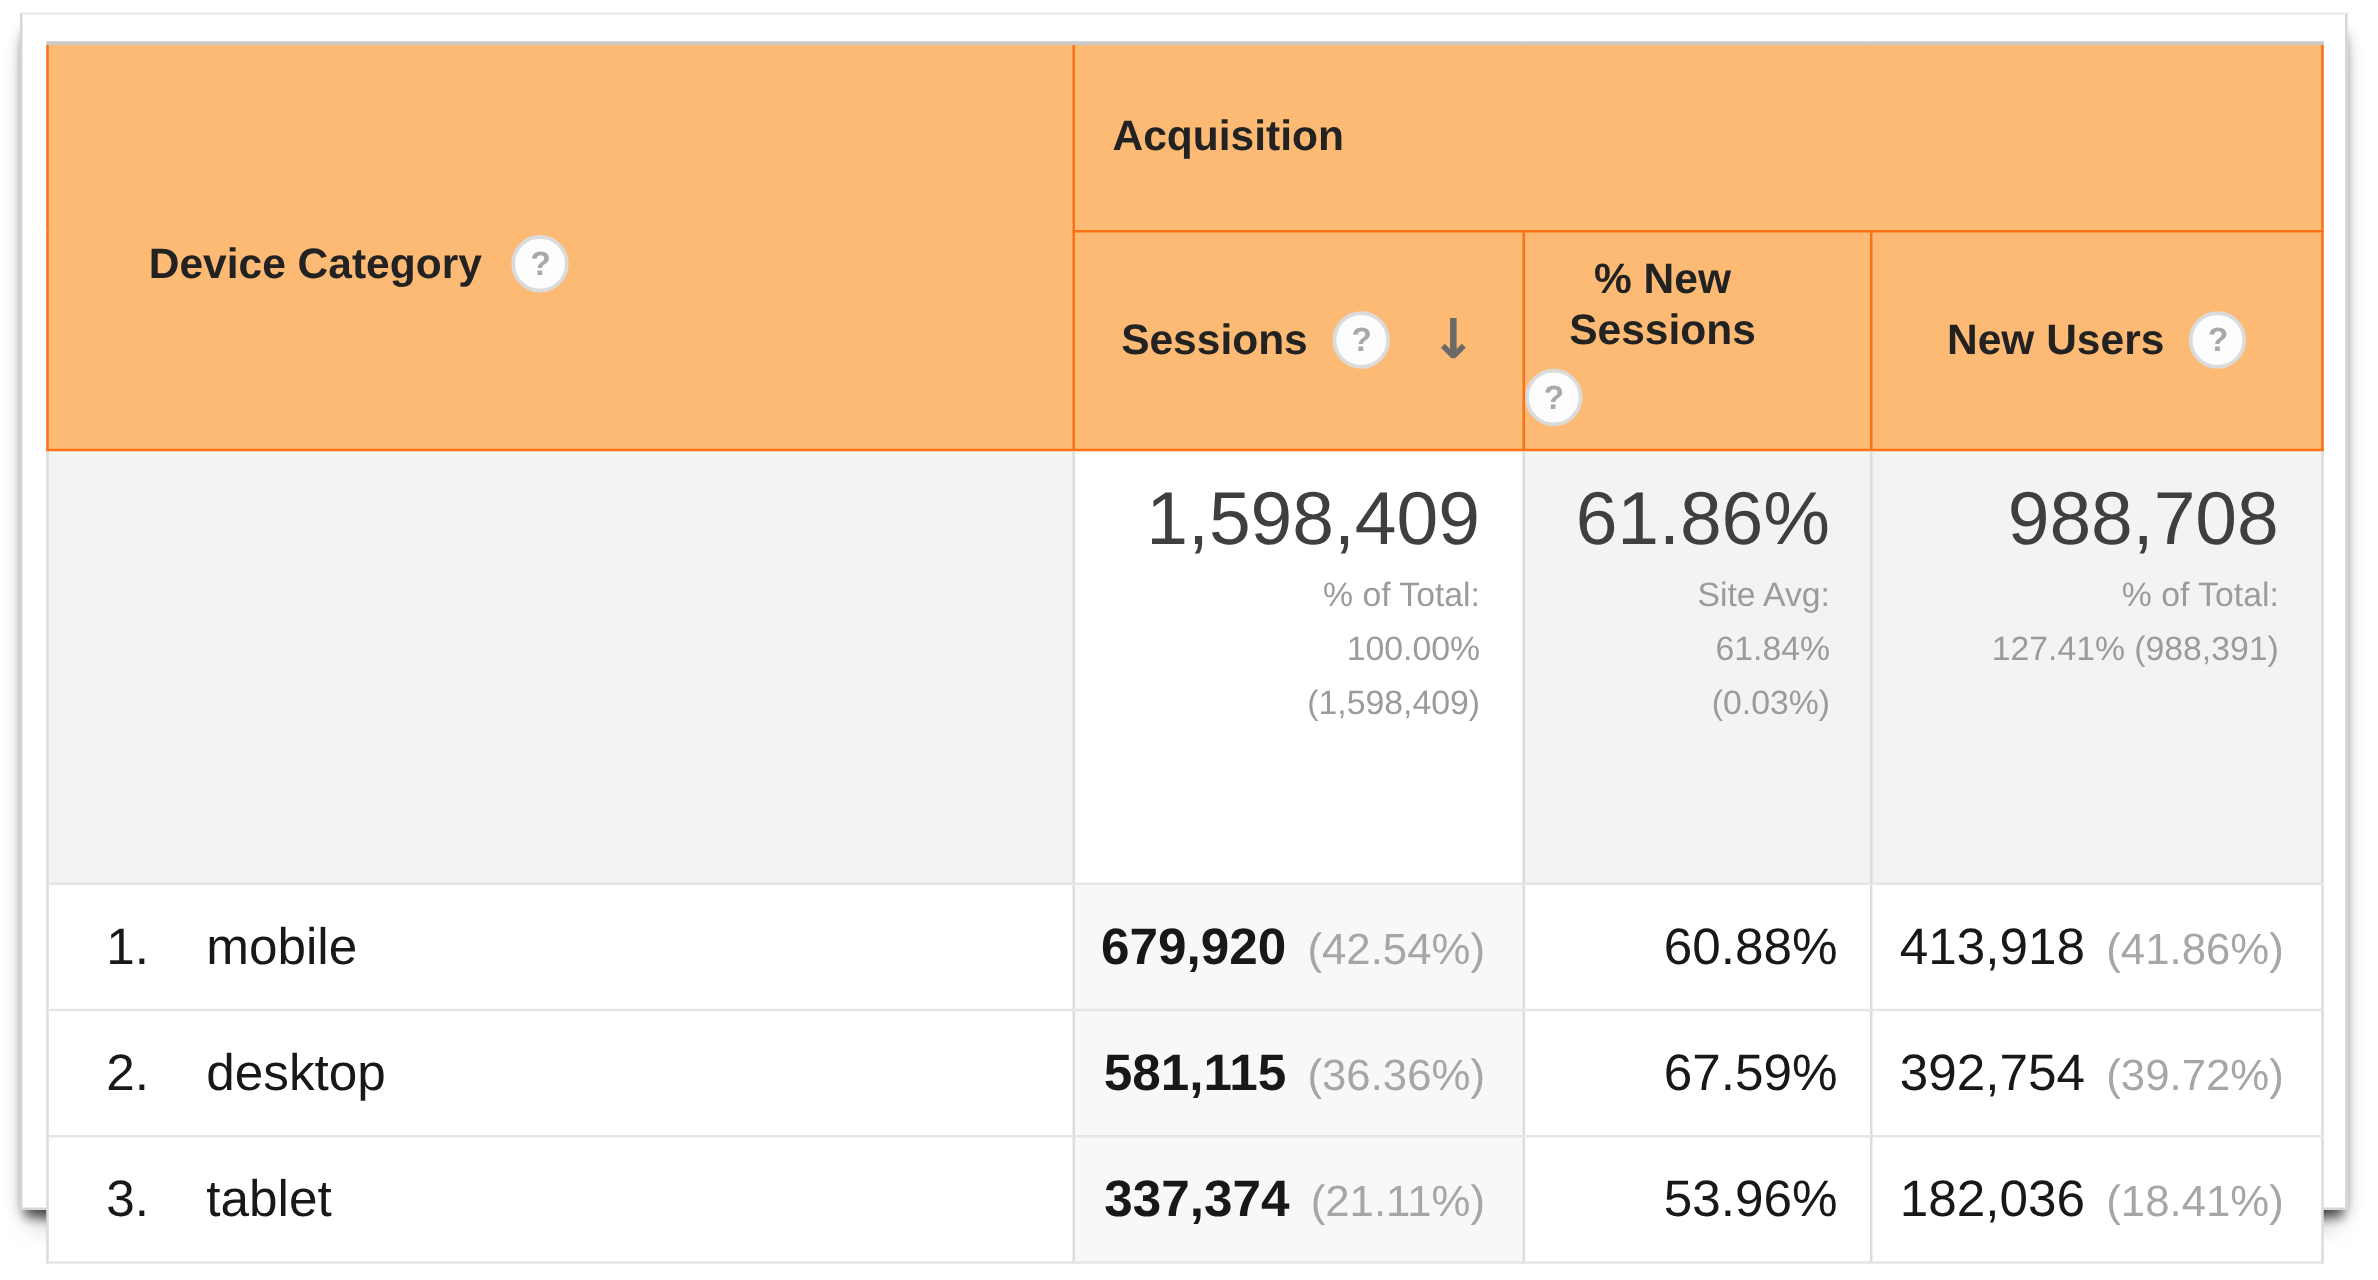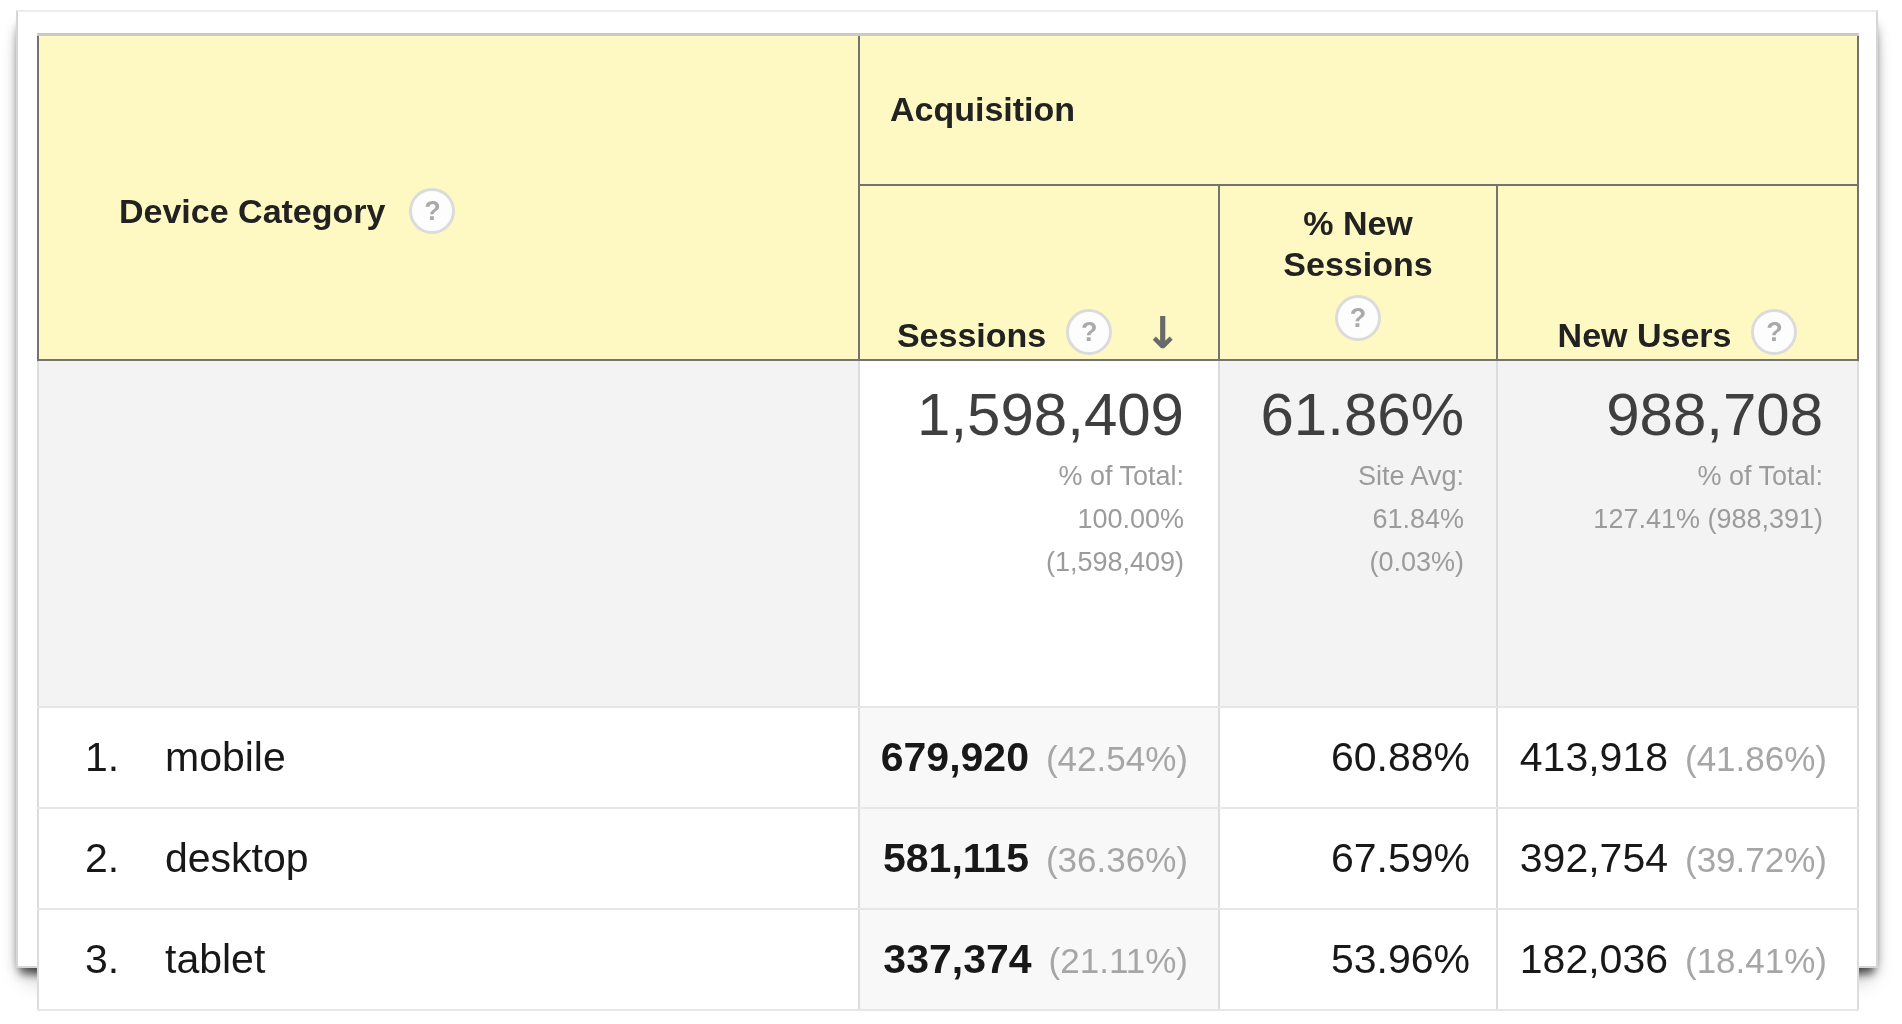--- a/index.html
+++ b/index.html
@@ -36,22 +36,22 @@
   col.c-sess { width: 360px; }
   col.c-pns { width: 278px; }
   col.c-nu  { width: 361px; }
 
   tr.r-acq { height: 150px; }
   tr.r-sub { height: 175px; }
   tr.r-summary { height: 347px; }
   tr.r-data { height: 101px; }
 
   thead th {
-    background: #fef9c3;
-    border: 2px solid #737373;
+    background: #fdba74;
+    border: 2px solid #f97316;
     font-size: 34px;
     font-weight: bold;
     color: #222222;
     padding: 0;
     vertical-align: middle;
   }
   tbody td {
     border: 2px solid #dcdcdc;
     border-top-color: #e6e6e6;
     border-bottom-color: #e6e6e6;
@@ -66,25 +66,25 @@
   .dim-inner {
     display: flex; align-items: center; gap: 24px;
     padding-left: 80px; margin-top: 28px;
   }
   .acq-inner {
     display: flex; align-items: center;
     padding-left: 30px; height: 146px;
     text-align: left;
   }
   .metric-inner {
-    display: flex; align-items: flex-end; justify-content: center;
+    display: flex; align-items: center; justify-content: center;
     gap: 20px; height: 166px;
   }
   .pns-inner {
-    display: flex; flex-direction: column; align-items: center; justify-content: center;
+    display: flex; flex-direction: column; justify-content: center;
     height: 152px; gap: 10px;
   }
   .pns-label { display: block; width: 220px; text-align: center; line-height: 41px; }
 
   .help {
     display: inline-flex; align-items: center; justify-content: center;
     width: 46px; height: 46px; flex: 0 0 46px;
     border: 3px solid #dbdbdb; border-radius: 50%;
     background: #fdfdfd;
     color: #a9a9a9;

